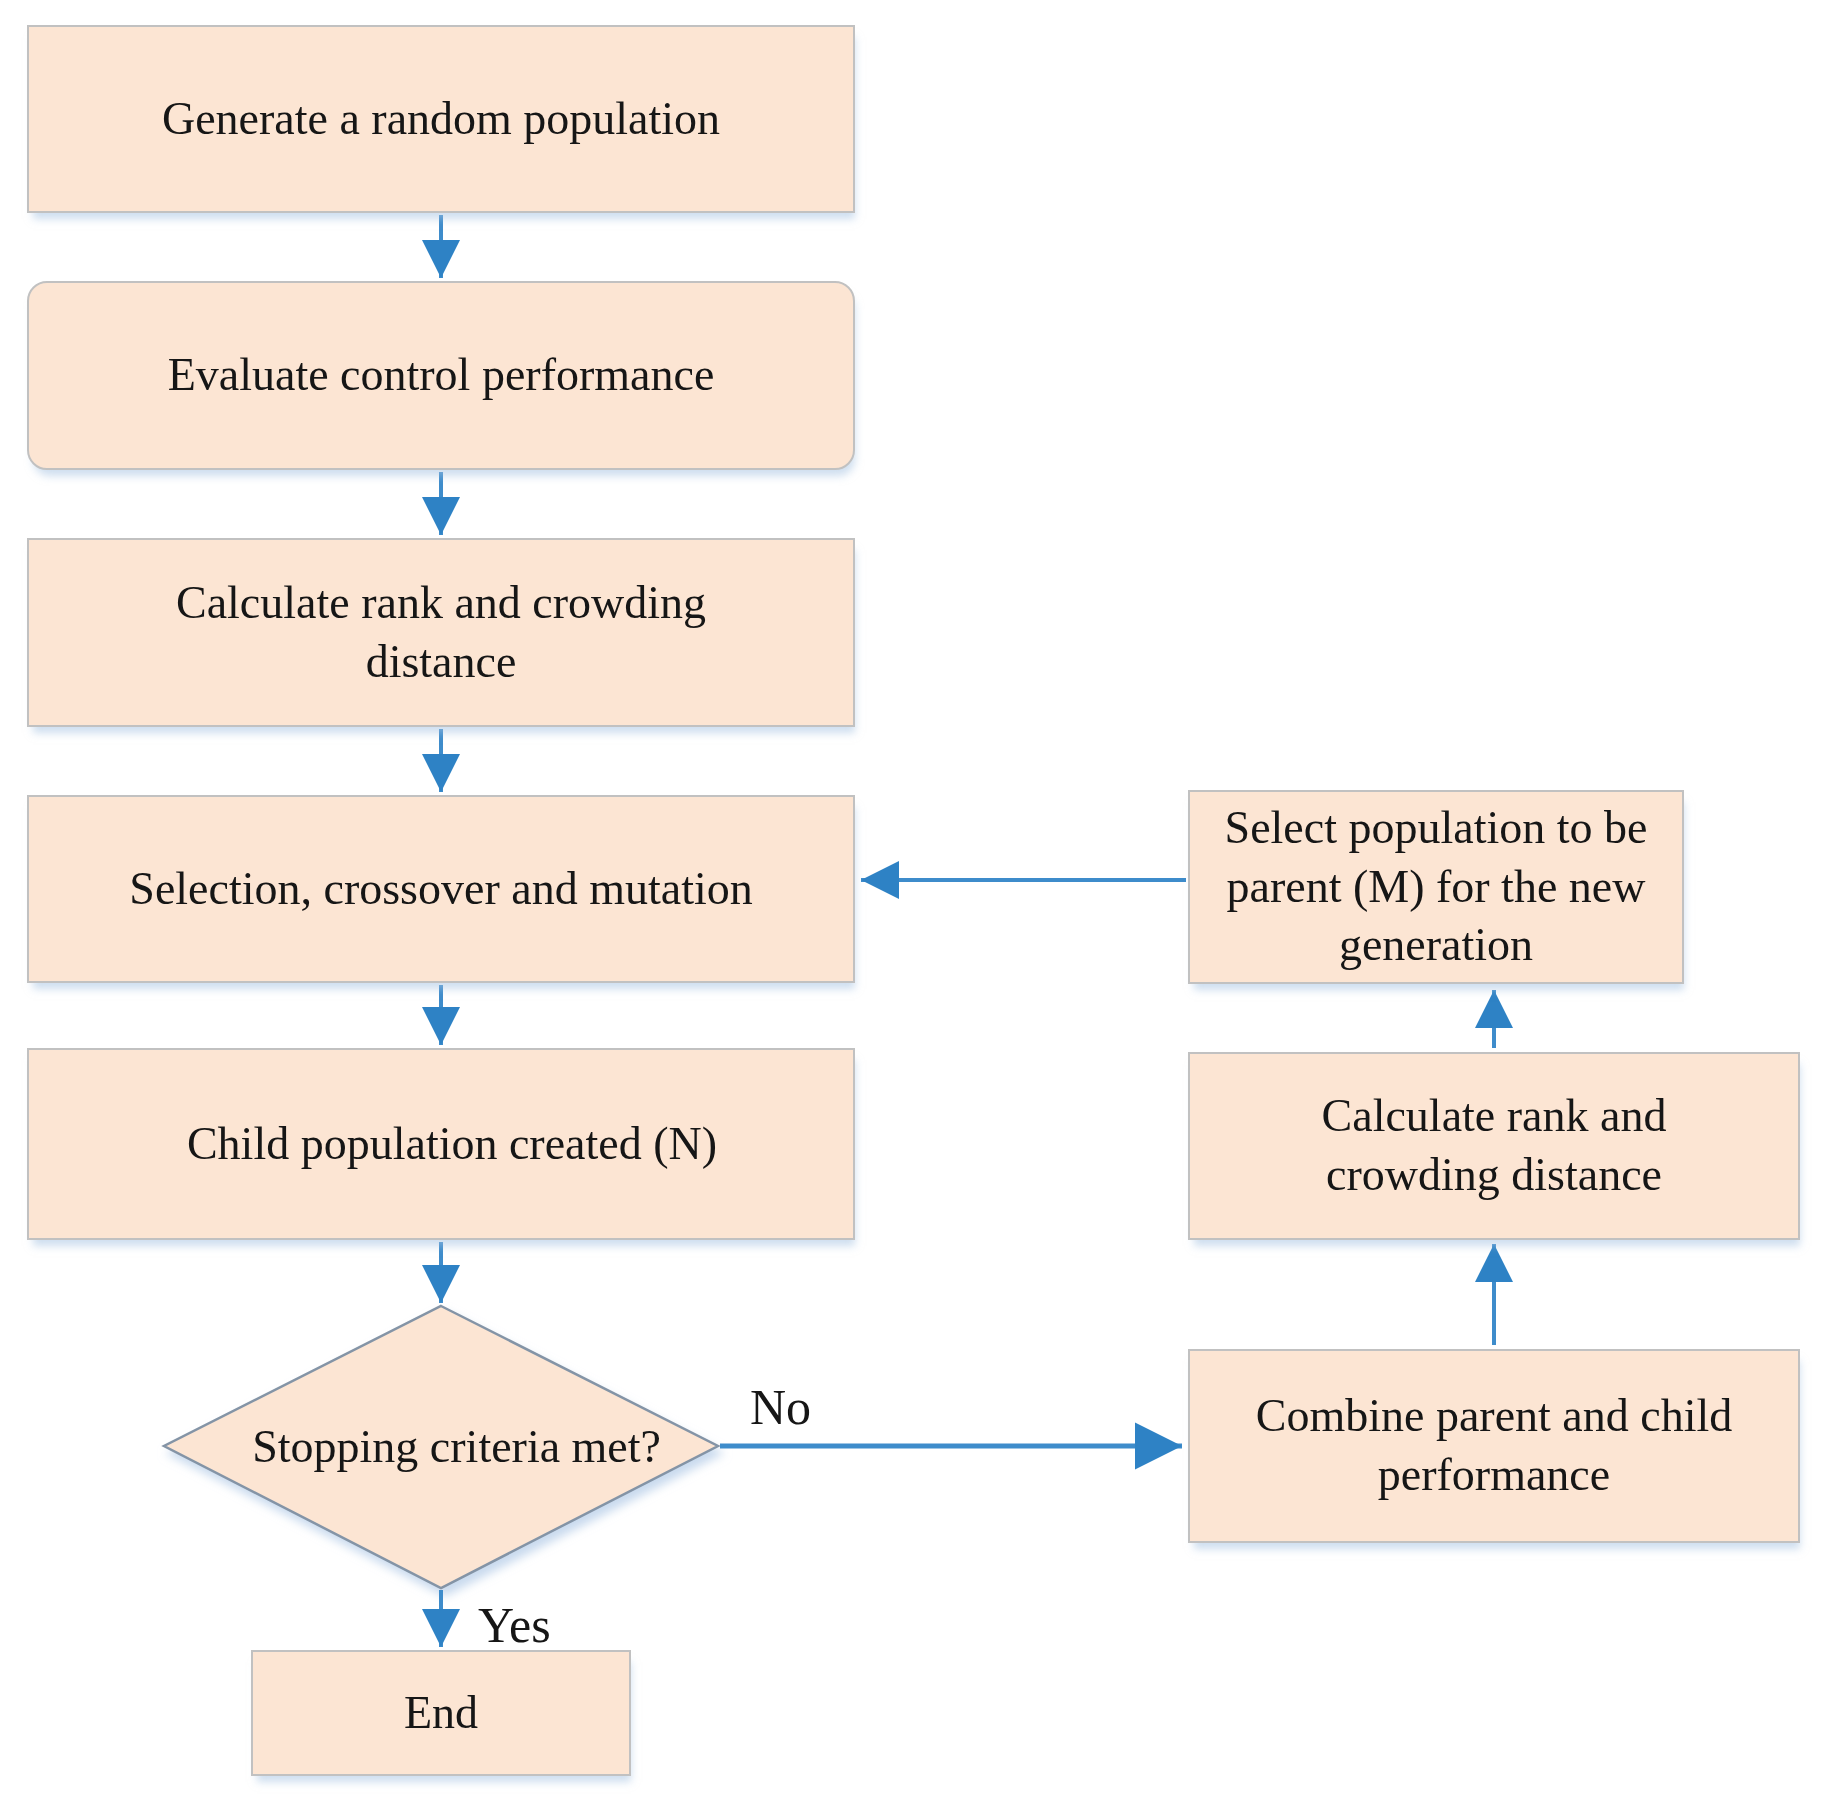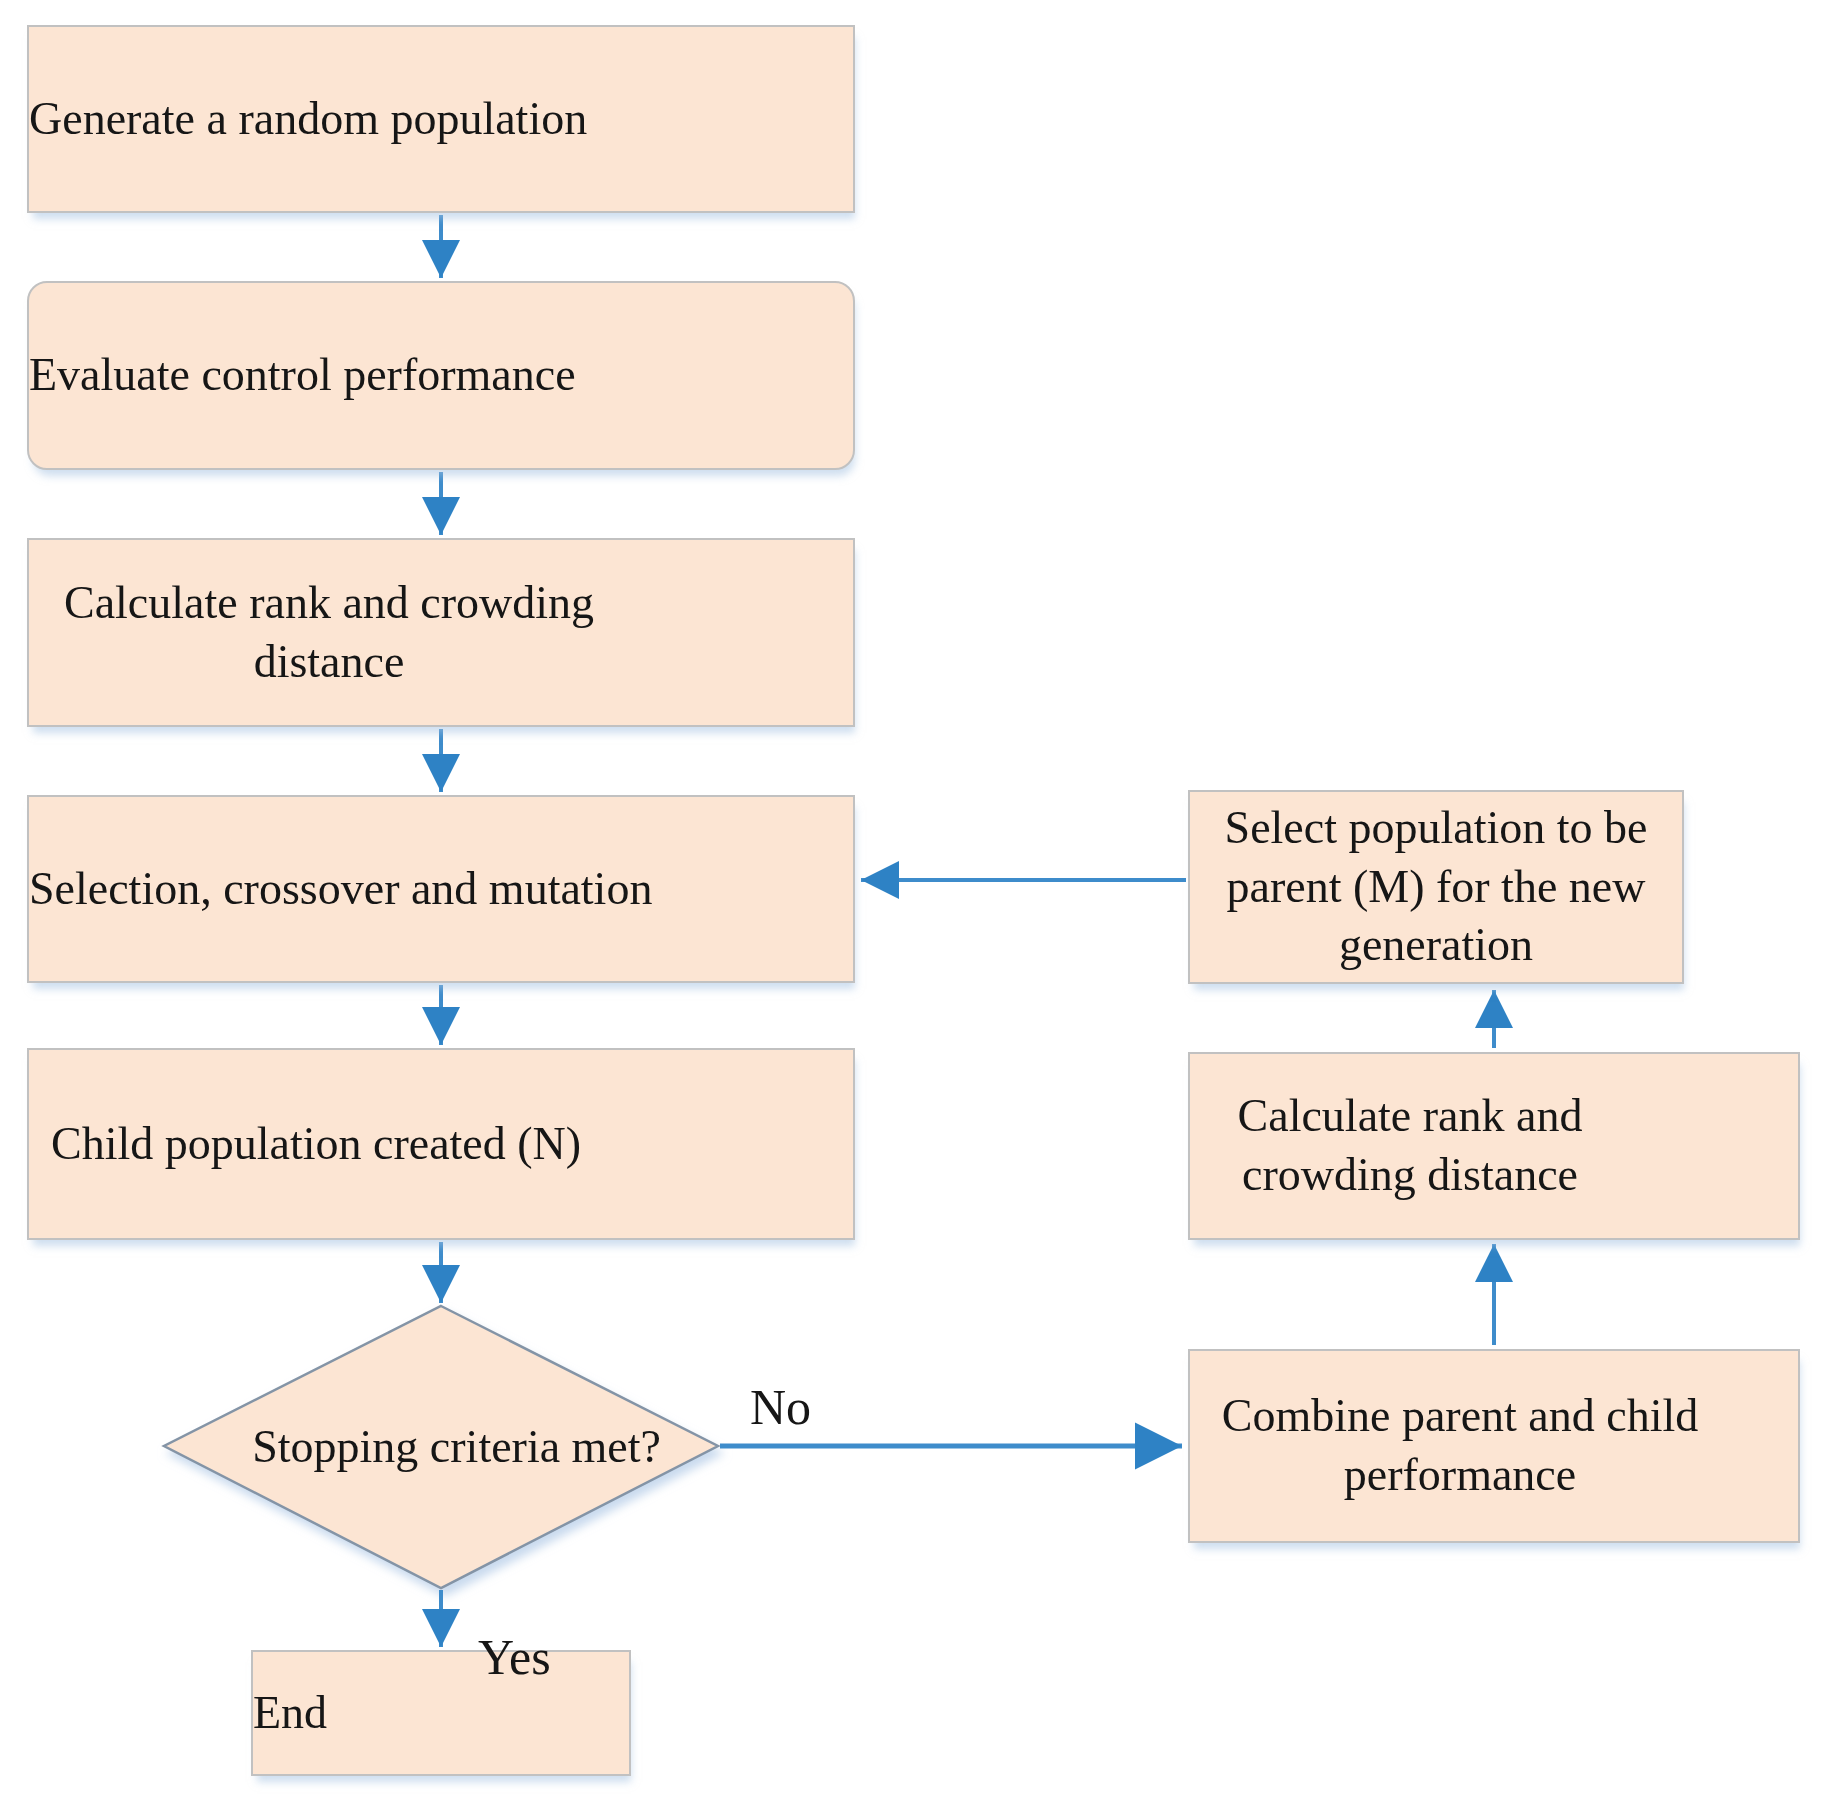--- a/index.html
+++ b/index.html
@@ -23,21 +23,21 @@
     height: 1818px;
     z-index: 1;
   }
   .node {
     position: absolute;
     background: #FCE5D3;
     border: 2px solid #C1C1C1;
     box-shadow: 3px 9px 8px -3px rgba(165, 194, 226, 0.55);
     display: flex;
     align-items: center;
-    justify-content: flex-start;
+    justify-content: center;
     text-align: center;
     font-size: 46px;
     line-height: 1.28;
     z-index: 2;
     box-sizing: border-box;
   }
   .node .lbl { display: inline-block; }
 
   
   .n-generate  { left: 27px;  top: 25px;   width: 828px; height: 188px; }
@@ -73,21 +73,21 @@
   }
   .n-stopping .lbl { max-width: 430px; }
 
   .edge-label {
     position: absolute;
     font-size: 50px;
     z-index: 3;
     white-space: nowrap;
   }
   .el-no  { left: 750px; top: 1378px; }
-  .el-yes { left: 478px; top: 1596px; margin-top: 32px; }
+  .el-yes { left: 478px; top: 1596px; }
 </style>
 </head>
 <body>
 
 <div id="canvas">
 
   <svg id="connector-layer" viewBox="0 0 1824 1818" xmlns="http://www.w3.org/2000/svg">
     <defs>
       <marker id="ah" viewBox="0 0 10 10" refX="10" refY="5" markerWidth="9.5" markerHeight="9.5" orient="auto" markerUnits="strokeWidth">
         <path d="M0,0 L10,5 L0,10 Z" fill="#2E82C5"></path>

